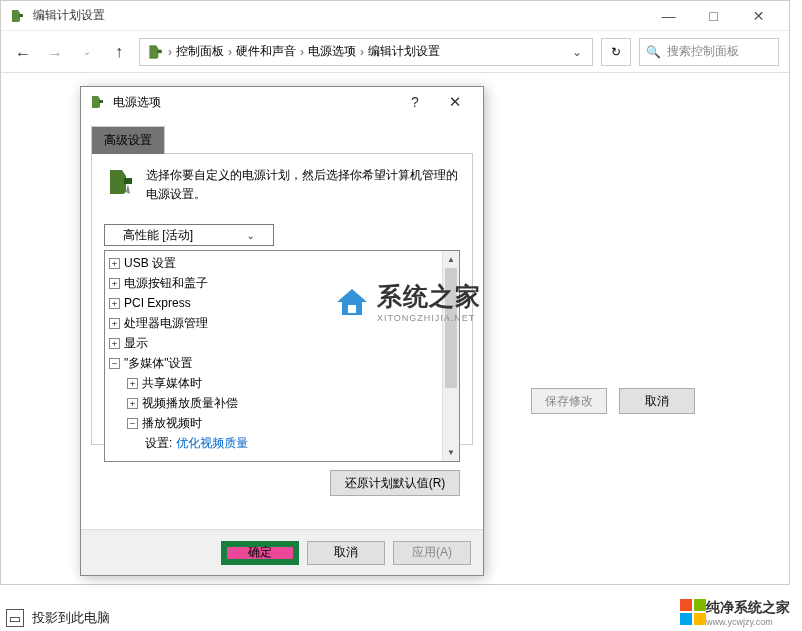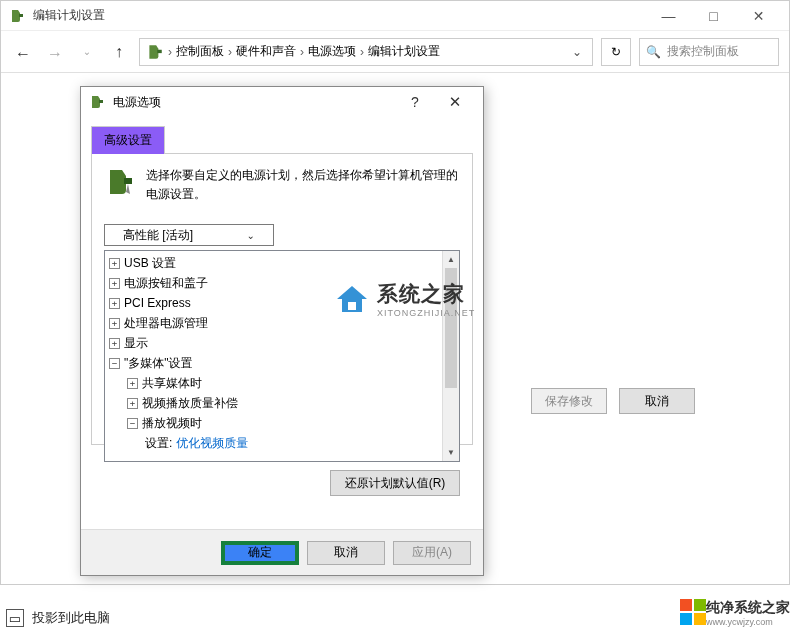--- a/index.html
+++ b/index.html
@@ -30,21 +30,21 @@
 
     
     .dialog { position: absolute; left: 80px; top: 86px; width: 404px; height: 490px; background: #fff; border: 1px solid #888; box-shadow: 2px 2px 12px rgba(0,0,0,0.25); display: flex; flex-direction: column; }
     .dlg-titlebar { height: 30px; display: flex; align-items: center; padding: 0 8px; }
     .dlg-title { flex: 1; font-size: 12px; }
     .dlg-help, .dlg-close { width: 40px; height: 30px; display:flex; align-items:center; justify-content:center; font-size: 14px; color:#333;}
     .dlg-close { font-size: 15px; }
 
     .dlg-body { flex: 1; padding: 8px 10px 0 10px; background: #fff; position: relative; }
     .tabstrip { display: flex; }
-    .tab { padding: 5px 12px; border: 1px solid #ccc; border-bottom: none; background: #8b5cf6; font-size: 12px; position: relative; top: 1px; z-index: 2; }
+    .tab { padding: 5px 12px; border: 1px solid #ccc; border-bottom: none; background: #737373; font-size: 12px; position: relative; top: 1px; z-index: 2; }
     .tabpanel { border: 1px solid #ccc; padding: 12px; height: 292px; position: relative; }
     .desc-row { display: flex; gap: 10px; align-items: flex-start; margin-bottom: 20px; }
     .desc-icon { width: 32px; height: 32px; flex-shrink: 0; }
     .desc-text { font-size: 12px; line-height: 1.6; }
 
     .combo { width: 170px; height: 22px; border: 1px solid #7a7a7a; display: flex; align-items: center; padding: 0 18px; font-size: 12px; justify-content: space-between; margin-bottom: 4px; }
     .combo-arrow { color: #333; font-size: 10px; }
 
     .treebox { border: 1px solid #828790; height: 212px; position: relative; overflow: hidden; background: #fff; }
     .tree { padding: 2px 4px; font-size: 12px; line-height: 20px; }
@@ -54,26 +54,26 @@
     .tree .lvl2 { padding-left: 36px; }
     .link { color: #0066cc; }
     .scrollbar { position: absolute; right: 0; top: 0; width: 17px; height: 100%; background: #f0f0f0; border-left: 1px solid #ddd; }
     .sb-btn { height: 17px; background: #f0f0f0; display:flex; align-items:center; justify-content:center; font-size:8px; color:#555;}
     .sb-thumb { position: absolute; left: 2px; right: 2px; top: 17px; height: 120px; background: #cdcdcd; }
 
     .restore-row { display: flex; justify-content: flex-end; margin-top: 8px; }
 
     .dlg-footer { height: 46px; background: #f0f0f0; border-top: 1px solid #ddd; display: flex; align-items: center; justify-content: flex-end; gap: 8px; padding: 0 12px; }
     .dlg-btn { min-width: 78px; height: 24px; border: 1px solid #adadad; background: #e1e1e1; display:flex; align-items:center; justify-content:center; font-size:12px;}
-    .dlg-btn.primary { border: 4px solid #15803d; background: #3b82f6; margin-left: 19px; }
+    .dlg-btn.primary { border: 6px solid #15803d; background: #ec4899; margin-left: 19px; }
     .dlg-btn.disabled { color: #888; }
 
     
     .wm1 { position: absolute; left: 335px; top: 280px; display:flex; align-items:center; gap:8px; pointer-events:none; opacity:0.95;}
-    .wm1-text { font-size: 21px; font-weight: bold; color:#2b2b2b; letter-spacing:1px;text-align:right; }
+    .wm1-text { font-size: 25px; font-weight: bold; color:#2b2b2b; letter-spacing:1px;text-align:right; }
     .wm1-sub { font-size: 9px; color:#888; letter-spacing:1px; display:block;}
     .wm2 { position: absolute; right: 12px; bottom: 4px; display:flex; align-items:flex-start; gap:0; font-size: 14px; font-weight:bold; color:#333;}
     .wm2-sub { font-size:9px; color:#888; display:block; font-weight:normal;}
     .wm-logo { width:26px; height:26px; }
 
     .taskbar-item { position: absolute; left: 6px; bottom: 4px; display:flex; align-items:center; gap:8px; font-size:13px; color:#222;}
     .proj-icon { width:18px; height:18px; border:1px solid #555; display:flex; align-items:center; justify-content:center;}
 
     
     .power-icon path { fill: #5b8a3a; }

